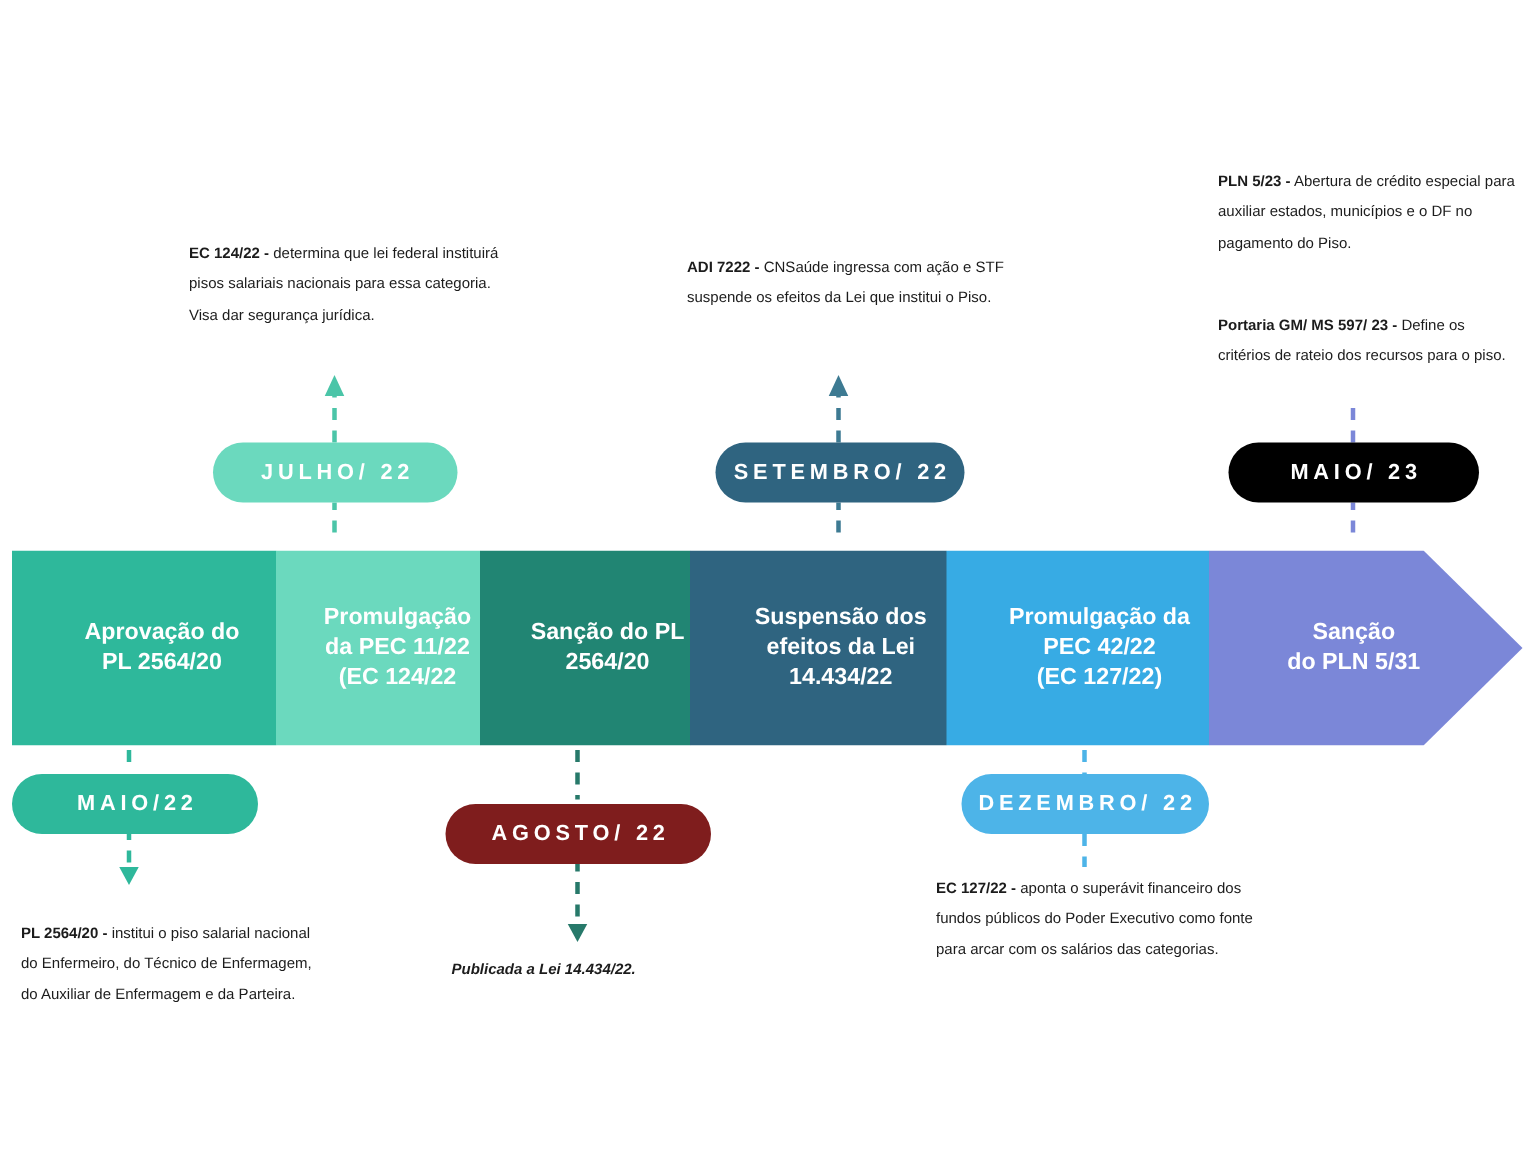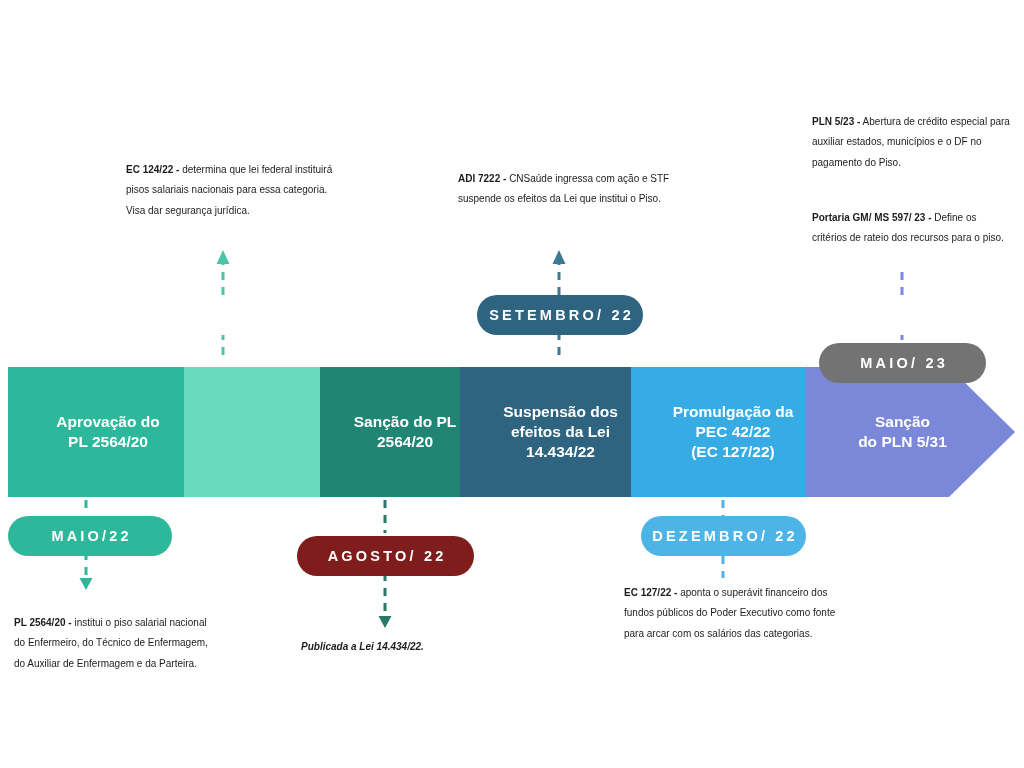--- a/index.html
+++ b/index.html
@@ -153,20 +153,27 @@
       <polygon points="806,0 949,0 1015,65 949,130 806,130" fill="#7B87D8"></polygon>
     </svg>
 
     
     <div class="seg-wrap" style="left:8px; width:200px;">
       <div class="seg-label">
         <span>Aprovação do</span>
         <span>PL 2564/20</span>
       </div>
     </div>
+    <div class="seg-wrap" style="left:190px; width:150px;">
+      <div class="seg-label">
+        <span>Promulgação</span>
+        <span>da PEC 11/22</span>
+        <span>(EC 124/22</span>
+      </div>
+    </div>
     <div class="seg-wrap" style="left:330px; width:150px;">
       <div class="seg-label">
         <span>Sanção do PL</span>
         <span>2564/20</span>
       </div>
     </div>
     <div class="seg-wrap" style="left:478px; width:165px;">
       <div class="seg-label">
         <span>Suspensão dos</span>
         <span>efeitos da Lei</span>
@@ -185,34 +192,37 @@
         <span>Sanção</span>
         <span>do PLN 5/31</span>
       </div>
     </div>
   </div>
 
   <div class="pill" style="left:8px; top:516px; width:164px; background:#2EB89B;">
     <span>MAIO/22</span>
   </div>
 
+  <div class="pill" style="left:142px; top:295px; width:163px; background:#6BD9BE;">
+    <span>JULHO/ 22</span>
+  </div>
 
   <div class="pill" style="left:297px; top:536px; width:177px; background:#7f1d1d;">
     <span>AGOSTO/ 22</span>
   </div>
 
   <div class="pill" style="left:477px; top:295px; width:166px; background:#2F6480;">
     <span>SETEMBRO/ 22</span>
   </div>
 
   <div class="pill" style="left:641px; top:516px; width:165px; background:#4DB4E8;">
     <span>DEZEMBRO/ 22</span>
   </div>
 
-  <div class="pill" style="left:819px; top:295px; width:167px; background:#737373;margin-top:48px;">
+  <div class="pill" style="left:819px; top:295px; width:167px; background:#000000;">
     <span>MAIO/ 23</span>
   </div>
 
   <div class="note" style="left:126px; top:160px; width:212px;">
     <b>EC 124/22 -</b><span> determina que lei federal instituirá pisos salariais nacionais para essa categoria. Visa dar segurança jurídica.</span>
   </div>
 
   <div class="note" style="left:458px; top:169px; width:226px;">
     <b>ADI 7222 -</b><span> CNSaúde ingressa com ação e STF suspende os efeitos da Lei que institui o Piso.</span>
   </div>

